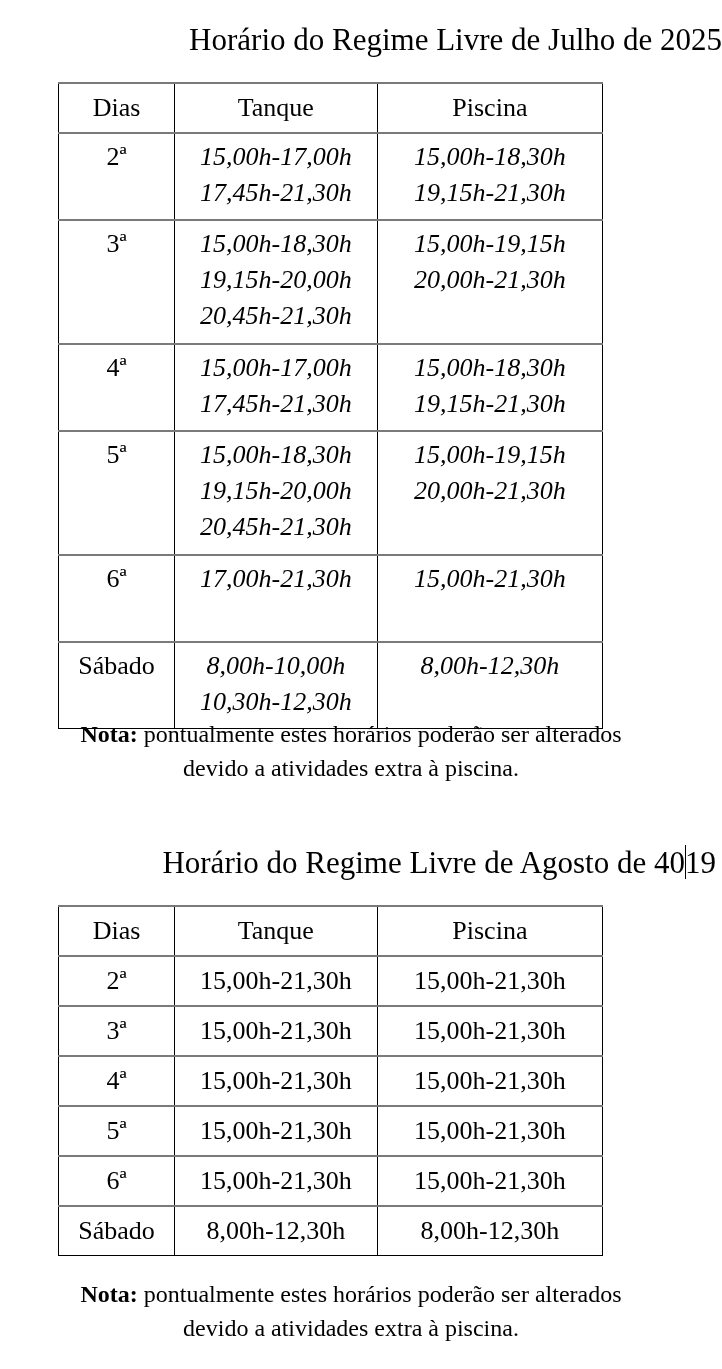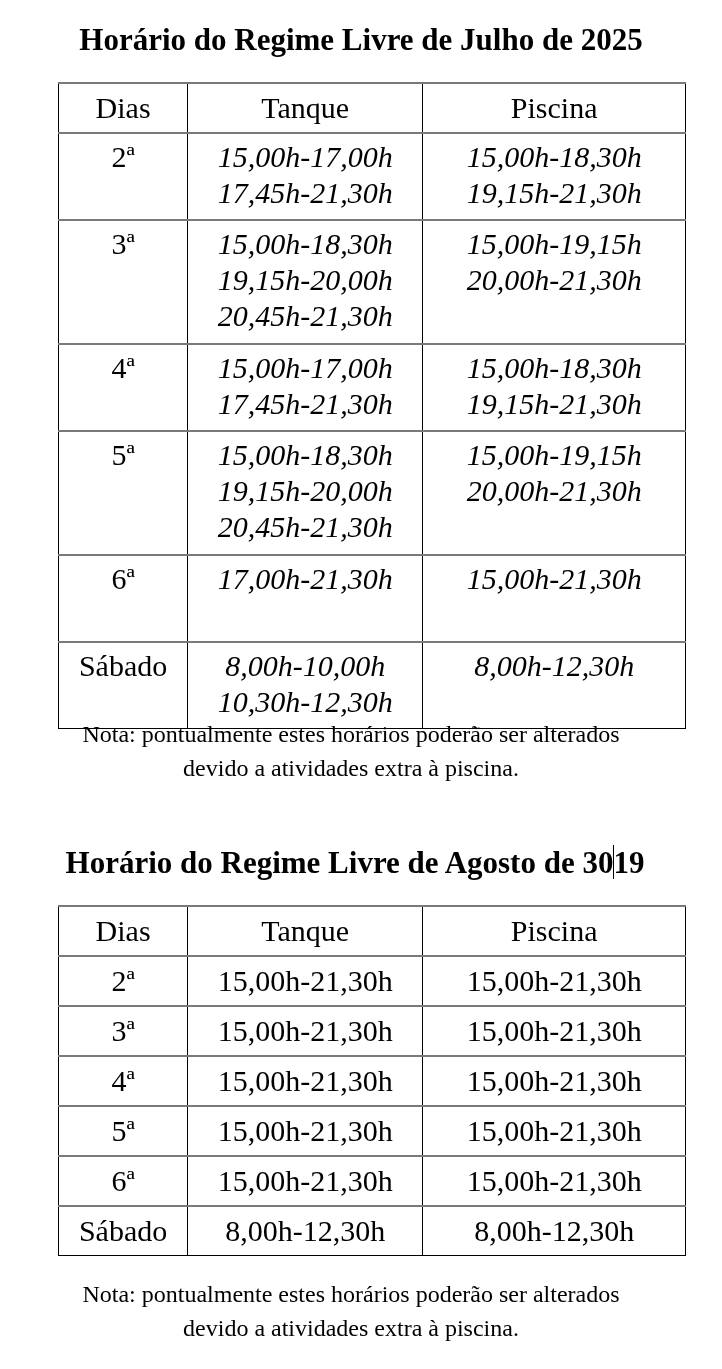--- a/index.html
+++ b/index.html
@@ -1,39 +1,39 @@
 <!DOCTYPE html>
 <html><head>
 <meta charset="utf-8">
 <style>
   html, body { margin:0; padding:0; background:#ffffff; }
   body { width:722px; height:1369px; position:relative; font-family:"Liberation Serif", serif; color:#000; overflow:hidden; }
-  .title { position:absolute; left:0; width:722px; text-align:center; font-weight:bold; font-size:31px; line-height:36px; }
+  .title { position:absolute; left:0; width:722px; text-align:right; font-weight:normal; font-size:31px; line-height:36px; }
   .t1 { top:22px; }
   .t2 { top:845px; left:-6px; }
   .cursor { display:inline-block; width:1px; height:34px; background:#000; vertical-align:-6px; margin:0 -0.5px; }
-  table { position:absolute; left:58px; width:628px; border-collapse:collapse; font-size:30px; }
+  table { position:absolute; left:58px; width:545px; border-collapse:collapse; font-size:26px; }
   .tab1 { top:82px; }
   .tab2 { top:905px; }
   td, th { font-weight:normal; text-align:center; vertical-align:top; padding:0; border-left:1px solid #000; border-right:1px solid #000; border-top:2px solid #7a7a7a; border-bottom:2px solid #7a7a7a; line-height:36px; }
   col.c1 { width:122px; } col.c2 { width:222px; } col.c3 { width:248px; }
   .tab1 th { height:47px; line-height:48px; }
   .tab1 td { padding-top:5px; }
   .tab1 tr.r2 td { height:80px; }
   .tab1 tr.r3 td { height:117px; }
   .tab1 tr.r6 td { height:80px; }
   .tab1 tr.last td { border-bottom:1.5px solid #000; height:80px; }
   .tab2 th { height:47px; line-height:48px; }
   .tab2 td { height:47px; line-height:48px; }
   .tab2 tr.last td { border-bottom:1.5px solid #000; }
   .line { display:block;font-style:italic; }
   .note { position:absolute; left:0; width:722px; text-align:center; font-size:24px; line-height:34px; }
   .n1 { top:717px; left:-10px; }
   .n2 { top:1277px; left:-10px; }
-  .note b { font-weight:normal; }
+  .note b { font-weight:bold; }
 </style>
 </head>
 <body>
 
 <div class="title t1">Horário do Regime Livre de Julho de 2025</div>
 
 <table class="tab1">
   <colgroup>
       <col class="c1">
       <col class="c2">
@@ -111,21 +111,21 @@
     </td>
   </tr>
 </tbody>
   </table>
 
 <div class="note n1">
   <b>Nota:</b><span> pontualmente estes horários poderão ser alterados</span><br>
   <span>devido a atividades extra à piscina.</span>
 </div>
 
-<div class="title t2"><span>Horário do Regime Livre de Agosto de 30</span><span class="cursor"></span><span>19</span></div>
+<div class="title t2"><span>Horário do Regime Livre de Agosto de 40</span><span class="cursor"></span><span>19</span></div>
 
 <table class="tab2">
   <colgroup>
       <col class="c1">
       <col class="c2">
       <col class="c3">
     </colgroup>
   <tbody>
       <tr>
     <th>Dias</th>

